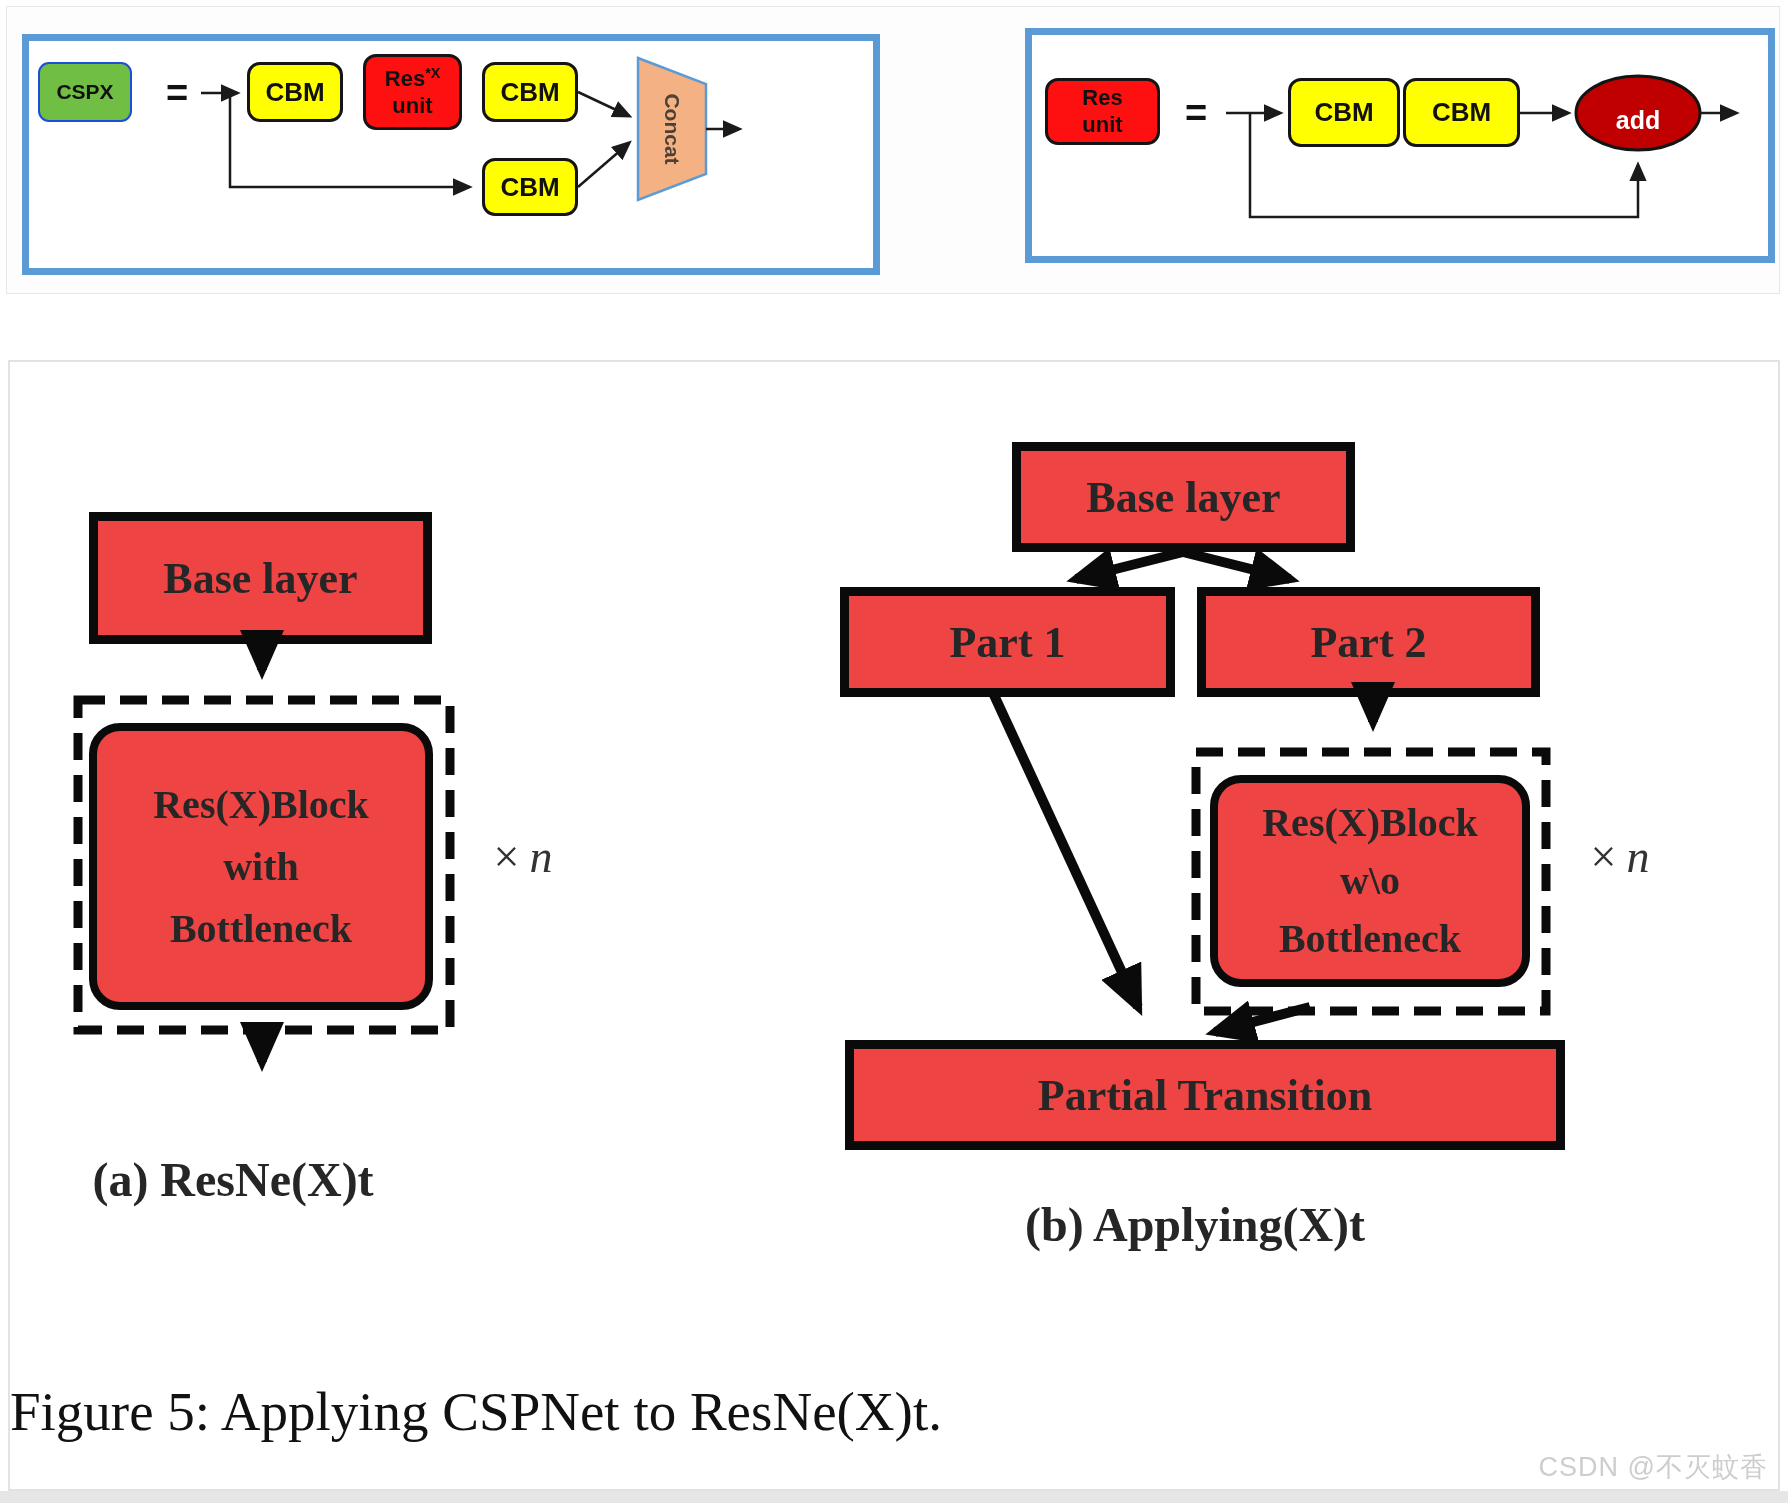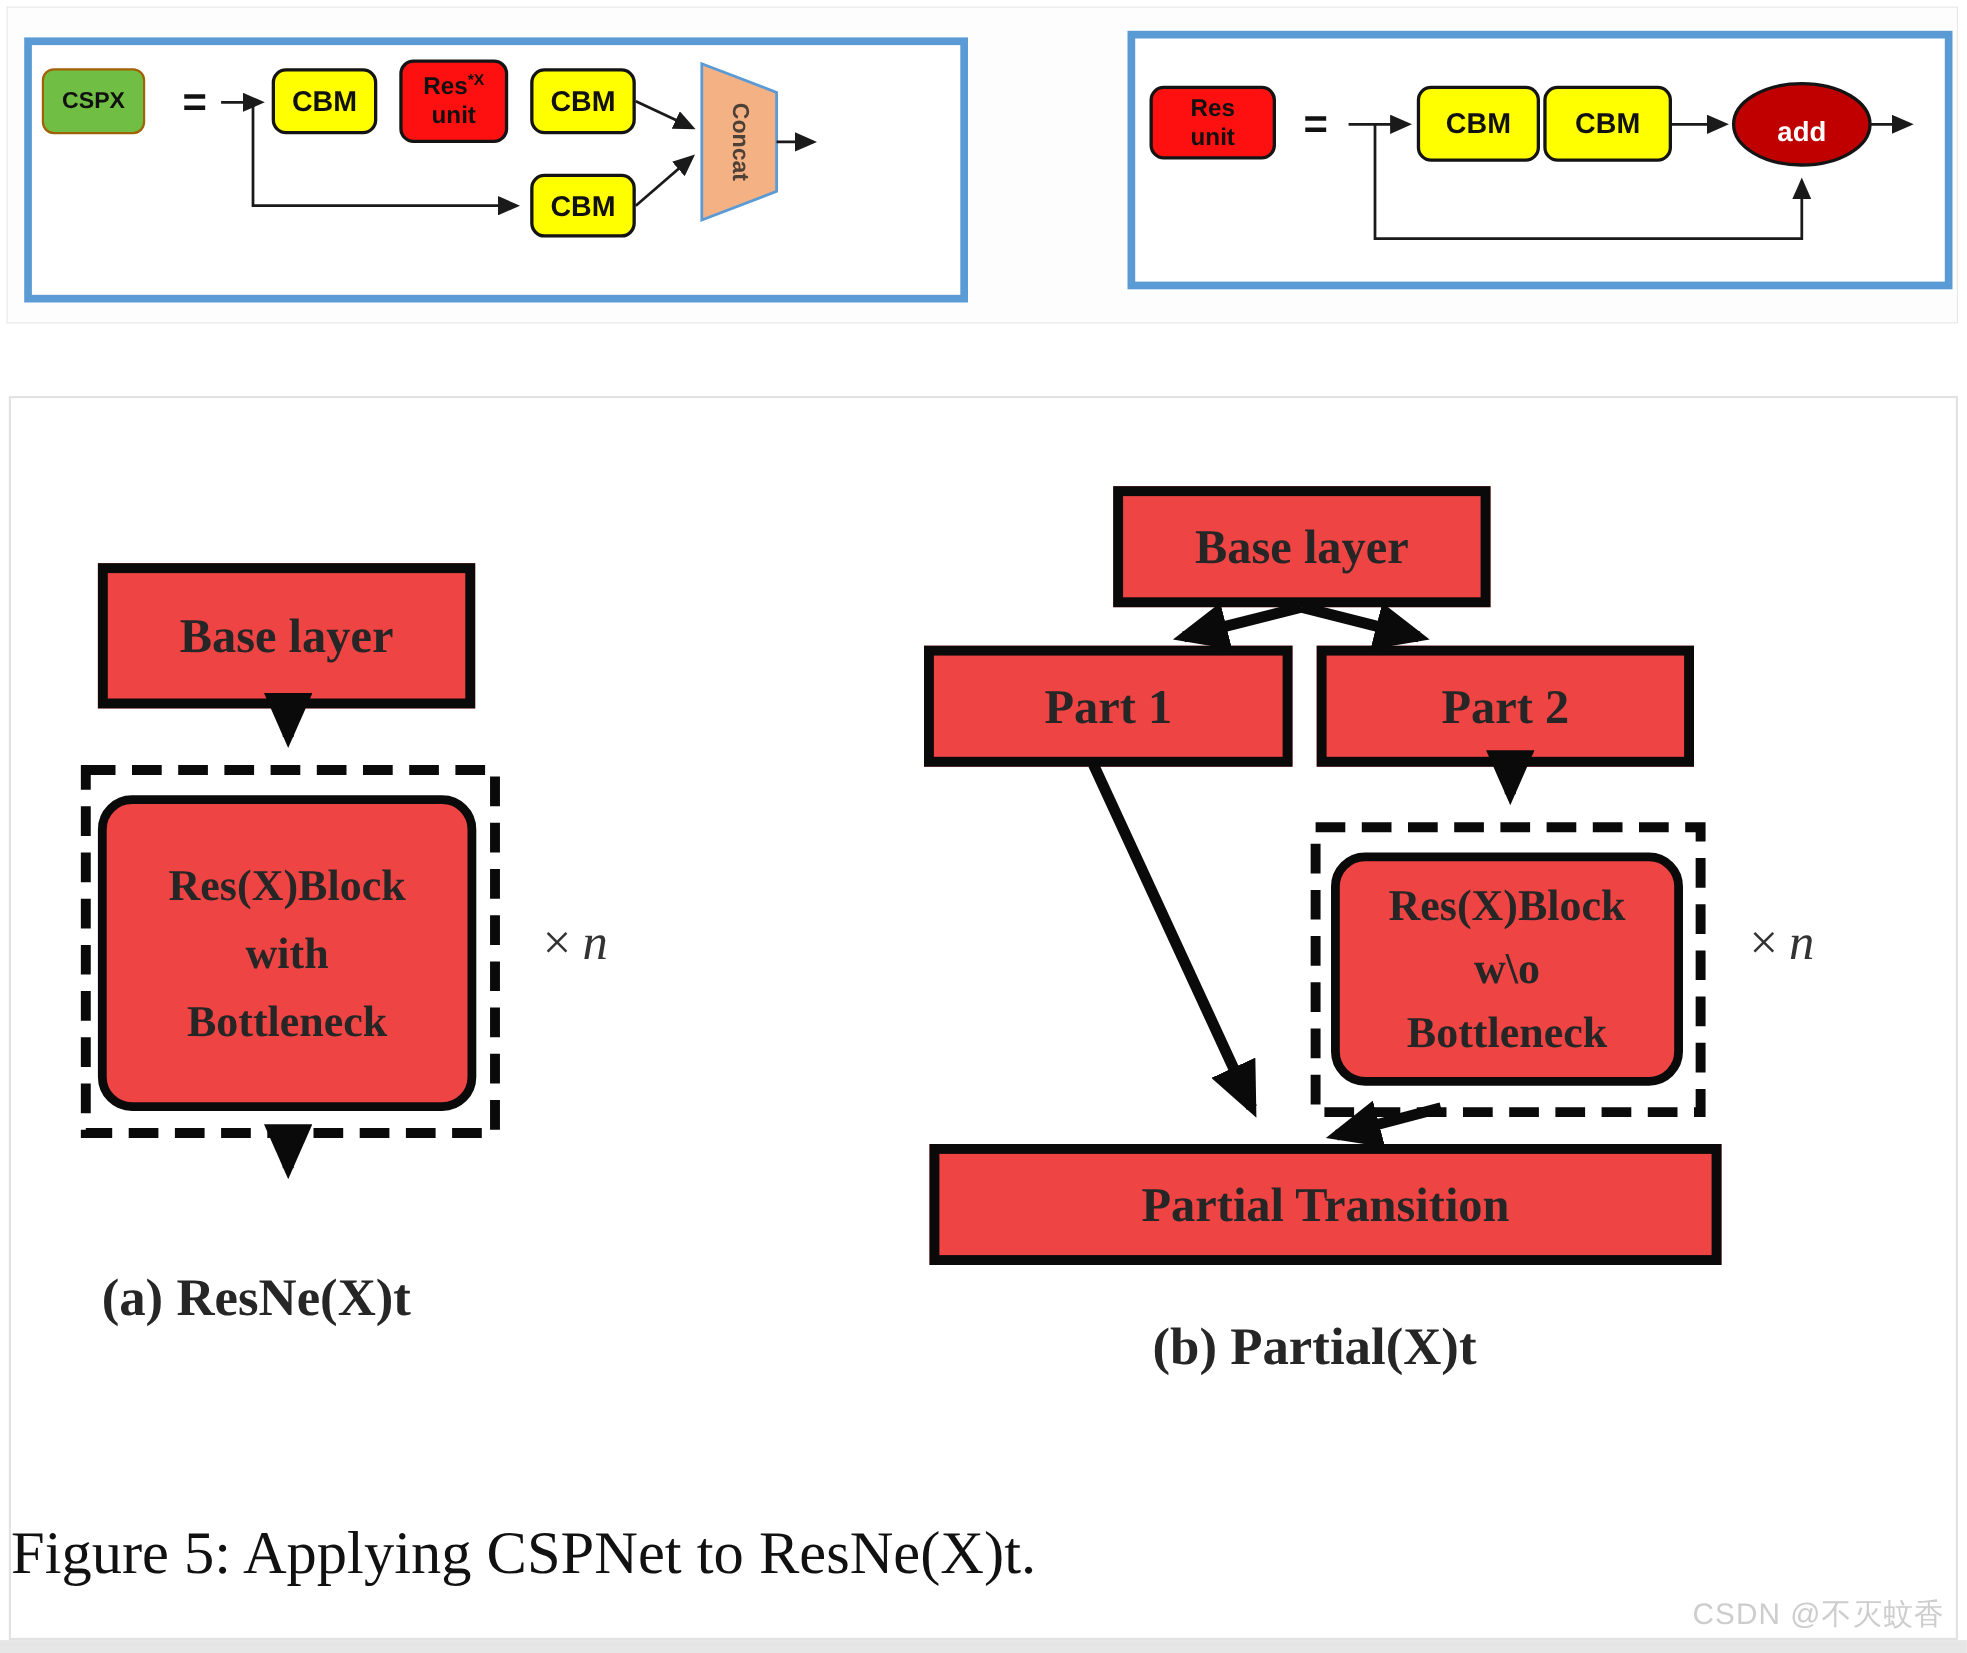--- a/index.html
+++ b/index.html
@@ -10,21 +10,21 @@
   
   .top-strip{position:absolute;left:6px;top:6px;width:1774px;height:288px;
     background:#fdfdfd;border:1px solid #e7e7e7;box-sizing:border-box;}
   .panel-blue{position:absolute;background:#ffffff;border:7px solid #5B9BD5;box-sizing:border-box;}
   #panel-cspx{left:22px;top:34px;width:858px;height:241px;}
   #panel-res{left:1025px;top:28px;width:750px;height:235px;}
   .node{position:absolute;box-sizing:border-box;display:flex;flex-direction:column;
     align-items:center;justify-content:center;text-align:center;color:#111;font-weight:700;}
   .yellow{background:#FFFF00;border:3px solid #141414;border-radius:13px;font-size:26px;}
   .redbox{background:#FF1010;border:3px solid #141414;border-radius:13px;font-size:22px;line-height:1.2;}
-  .greenbox{background:#70BE44;border:2px solid #a16207;border-radius:11px;font-size:21px;}
+  .greenbox{background:#70BE44;border:2px solid #1d4ed8;border-radius:11px;font-size:21px;}
   .equals{position:absolute;font-size:38px;font-weight:900;color:#111;
     display:flex;align-items:center;justify-content:center;}
   .svg-abs{position:absolute;left:0;top:0;pointer-events:none;}
   .concat-label{position:absolute;display:flex;align-items:center;justify-content:center;
     color:#4d4137;font-weight:700;font-size:21px;transform:rotate(90deg);}
   .add-label{position:absolute;display:flex;align-items:flex-end;justify-content:center;
     color:#ffffff;font-weight:700;font-size:25px;}
   
   #panel-fig{position:absolute;left:8px;top:360px;width:1772px;height:1131px;
     background:#ffffff;border:2px solid #e2e2e2;box-sizing:border-box;}
@@ -179,21 +179,21 @@
     </div>
   </div>
   <div class="times" style="left:1545px;top:462px;width:130px;height:64px;">
     <span>×</span>
       <i>n</i>
   </div>
   <div class="fig-box" style="left:835px;top:678px;width:720px;height:110px;font-size:44px;z-index:3;">
     <span>Partial Transition</span>
   </div>
   <div class="fig-label" style="left:880px;top:835px;width:610px;">
-    <span>(b) Partial(X)t</span>
+    <span>(b) Applying(X)t</span>
   </div>
 
   <div class="caption">
     <span>Figure 5: Applying CSPNet to ResNe(X)t.</span>
   </div>
 </div>
 
 <div class="watermark"><span>CSDN @不灭蚊香</span></div>
 <div class="bottom-gray"></div>
 

